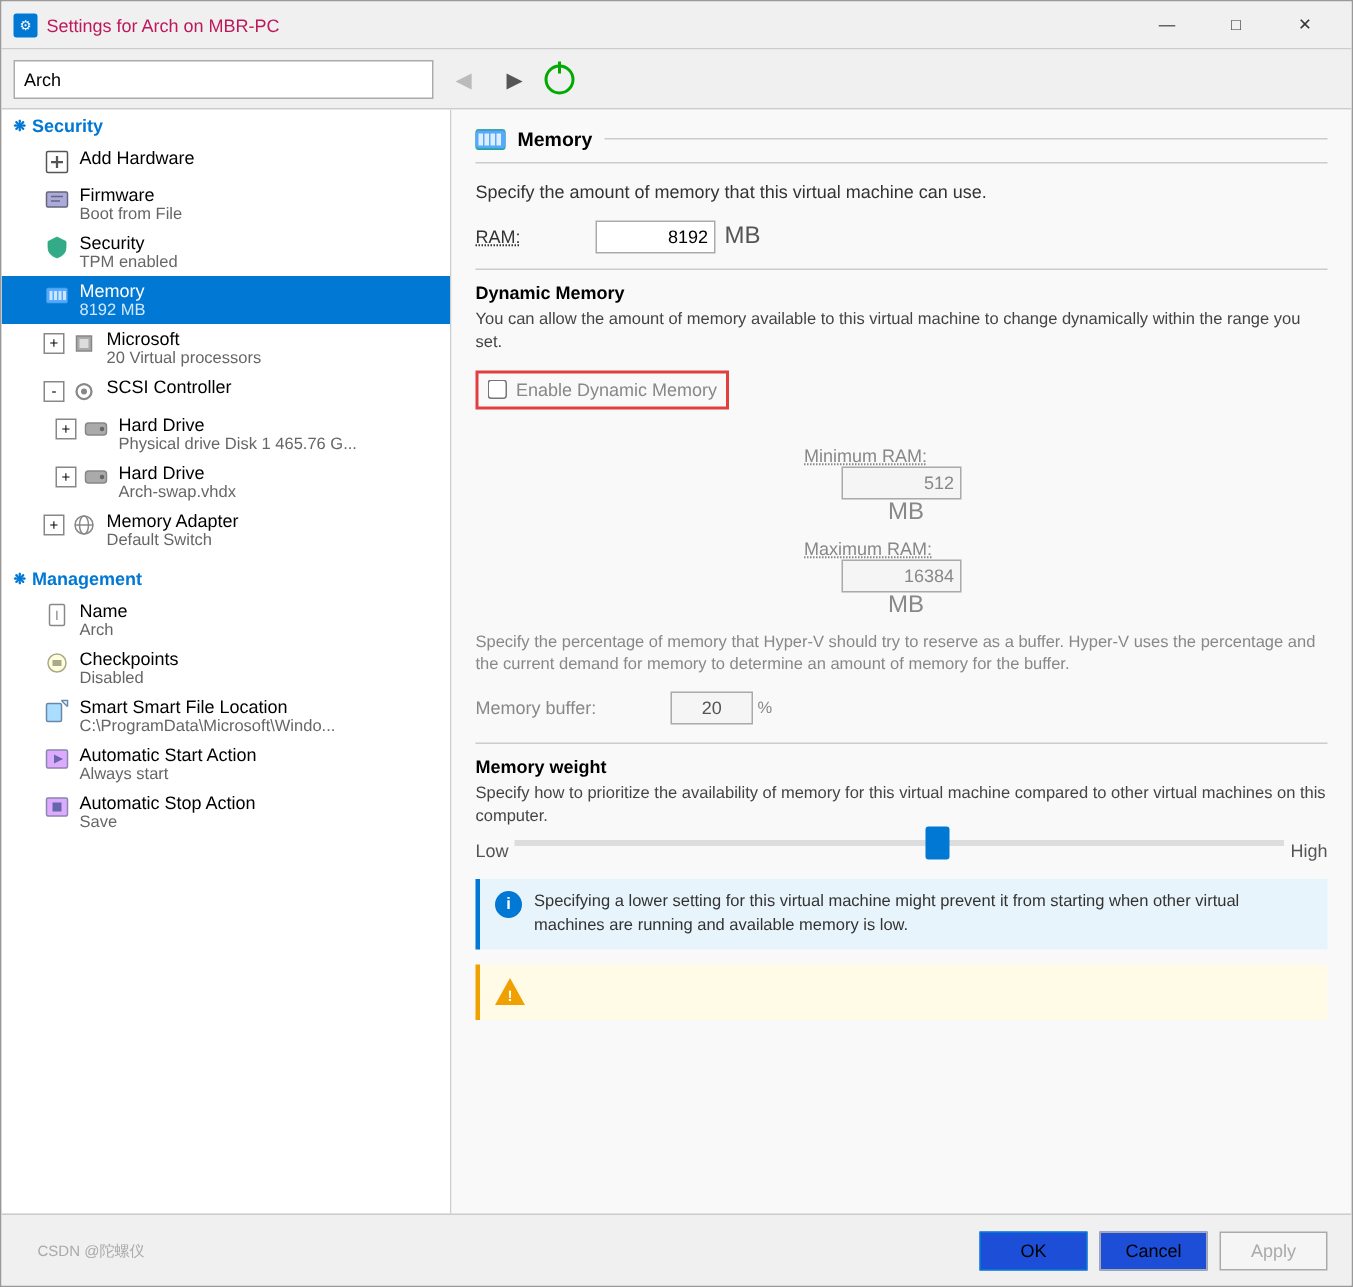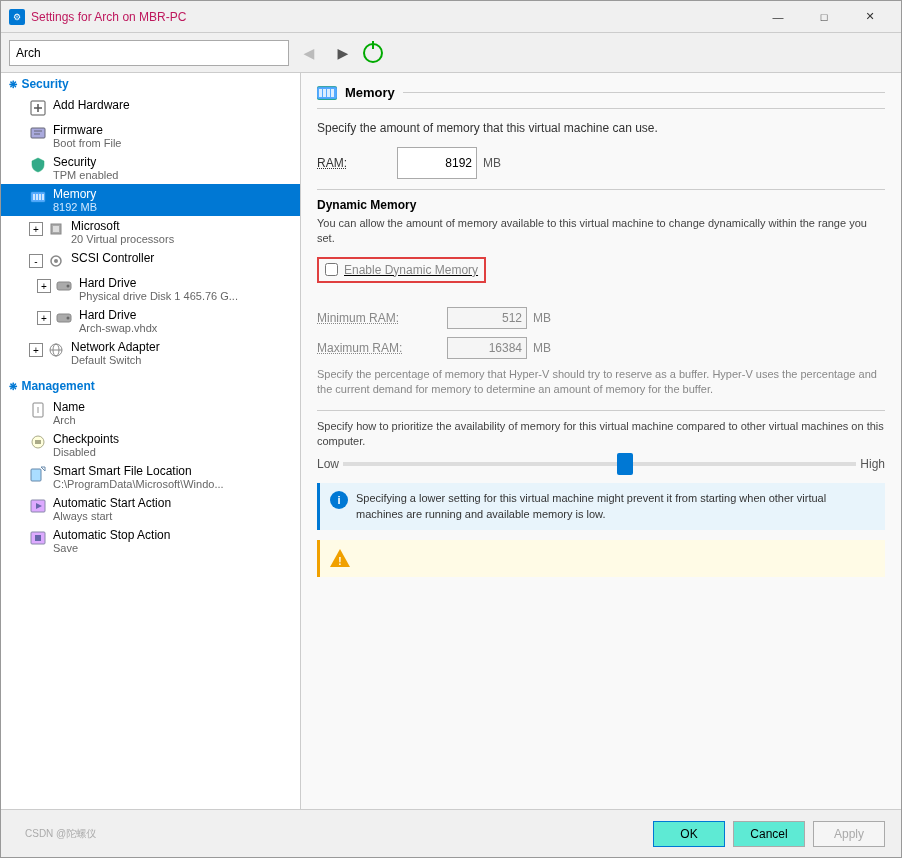--- a/index.html
+++ b/index.html
@@ -225,29 +225,29 @@
       margin-bottom: 10px;
     }
     .field-label {
       min-width: 80px;
       font-size: 12px;
       color: #333;
       text-decoration: underline dotted;
     }
     .field-input {
       border: 1px solid #aaa;
-      height: 32px;
+      height: 22px;
       width: 80px;
       padding: 0 4px;
       font-size: 12px;
       text-align: right;
     }
     .field-unit {
       margin-left: 6px;
-      font-size: 12px;
+      font-size: 16px;
       color: #555;
     }
     .dynamic-memory-section {
       margin-bottom: 12px;
     }
     .section-title {
       font-size: 12px;
       font-weight: 600;
       margin-bottom: 4px;
     }
@@ -257,33 +257,33 @@
       margin-bottom: 10px;
       line-height: 1.4;
     }
     .checkbox-row {
       display: flex;
       align-items: center;
       border: 2px solid #e04040;
       padding: 4px 6px;
       display: inline-flex;
       margin-bottom: 12px;
-      text-decoration: underline;
     }
     .checkbox-row input[type=checkbox] {
       margin-right: 6px;
     }
     .checkbox-label {
       font-size: 12px;
       color: #888;
     }
     .ram-field-row {
       display: flex;
       align-items: center;
       margin-bottom: 8px;
+      flex-direction: column;
     }
     .ram-field-label {
       min-width: 130px;
       font-size: 12px;
       color: #888;
       text-decoration: underline dotted;
     }
     .ram-field-input {
       border: 1px solid #aaa;
       height: 22px;
@@ -315,21 +315,21 @@
       height: 22px;
       width: 55px;
       padding: 0 2px;
       font-size: 12px;
       text-align: center;
       background: #f5f5f5;
     }
     .weight-section { margin-bottom: 12px; }
     .slider-row {
       display: flex;
-      align-items: center;
+      align-items: flex-start;
       gap: 4px;
       margin: 8px 0;
     }
     .slider-label { font-size: 12px; color: #555; }
     .slider {
       flex: 1;
       -webkit-appearance: none;
       height: 4px;
       background: #ddd;
       outline: none;
@@ -386,21 +386,21 @@
       justify-content: flex-end;
       padding: 0 16px;
       gap: 8px;
       flex-shrink: 0;
     }
     .btn {
       height: 26px;
       min-width: 72px;
       padding: 0 12px;
       border: 1px solid #aaa;
-      background: #5eead4;
+      background: #1d4ed8;
       font-size: 12px;
       cursor: pointer;
       display: flex;
       align-items: center;
       justify-content: center;
     }
     .btn.default { border-color: #0078d4; }
     .btn.disabled { color: #aaa; cursor: default; background: #f5f5f5; }
     .separator {
       height: 1px;
@@ -568,21 +568,21 @@
       <div class="sidebar-item indent1">
         <div class="expandable-icon">+</div>
         <div class="item-icon">
           <svg width="16" height="16" viewBox="0 0 16 16">
               <circle cx="8" cy="8" r="6" fill="none" stroke="#888" stroke-width="1"></circle>
               <ellipse cx="8" cy="8" rx="3" ry="6" fill="none" stroke="#888" stroke-width="1"></ellipse>
               <line x1="2" y1="8" x2="14" y2="8" stroke="#888" stroke-width="1"></line>
             </svg>
         </div>
         <div class="item-text">
-          <span class="item-main">Network Adapter</span>
+          <span class="item-main">Memory Adapter</span>
           <span class="item-sub">Default Switch</span>
         </div>
       </div>
 
       <div class="sidebar-section-header" style="margin-top:6px;">
         <span class="arrow">❋</span>
         <span>Management</span>
       </div>
 
       <div class="sidebar-item indent1">
@@ -697,25 +697,31 @@
         </div>
 
         <div class="ram-field-row">
           <span class="ram-field-label">Maximum RAM:</span>
           <input type="text" class="ram-field-input" value="16384" disabled="" style="">
           <span class="field-unit" style="color:#888;">MB</span>
         </div>
 
         <div class="buffer-desc" style="margin-top:8px;">Specify the percentage of memory that Hyper-V should try to reserve as a buffer. Hyper-V uses the percentage and the current demand for memory to determine an amount of memory for the buffer.</div>
 
+        <div class="buffer-row">
+          <span class="buffer-label">Memory buffer:</span>
+          <input type="text" class="spinner-input" value="20" disabled="" style="">
+          <span style="font-size:11px;margin-left:3px;color:#888;">%</span>
+        </div>
       </div>
 
       <div class="separator"></div>
 
       <div class="weight-section">
+        <div class="section-title">Memory weight</div>
         <div class="section-desc" style="margin-bottom:6px;">Specify how to prioritize the availability of memory for this virtual machine compared to other virtual machines on this computer.</div>
         <div class="slider-row">
           <span class="slider-label">Low</span>
           <input type="range" class="slider" min="0" max="100" value="55" style="">
           <span class="slider-label">High</span>
         </div>
       </div>
 
       <div class="info-box">
         <div class="info-icon">i</div>

